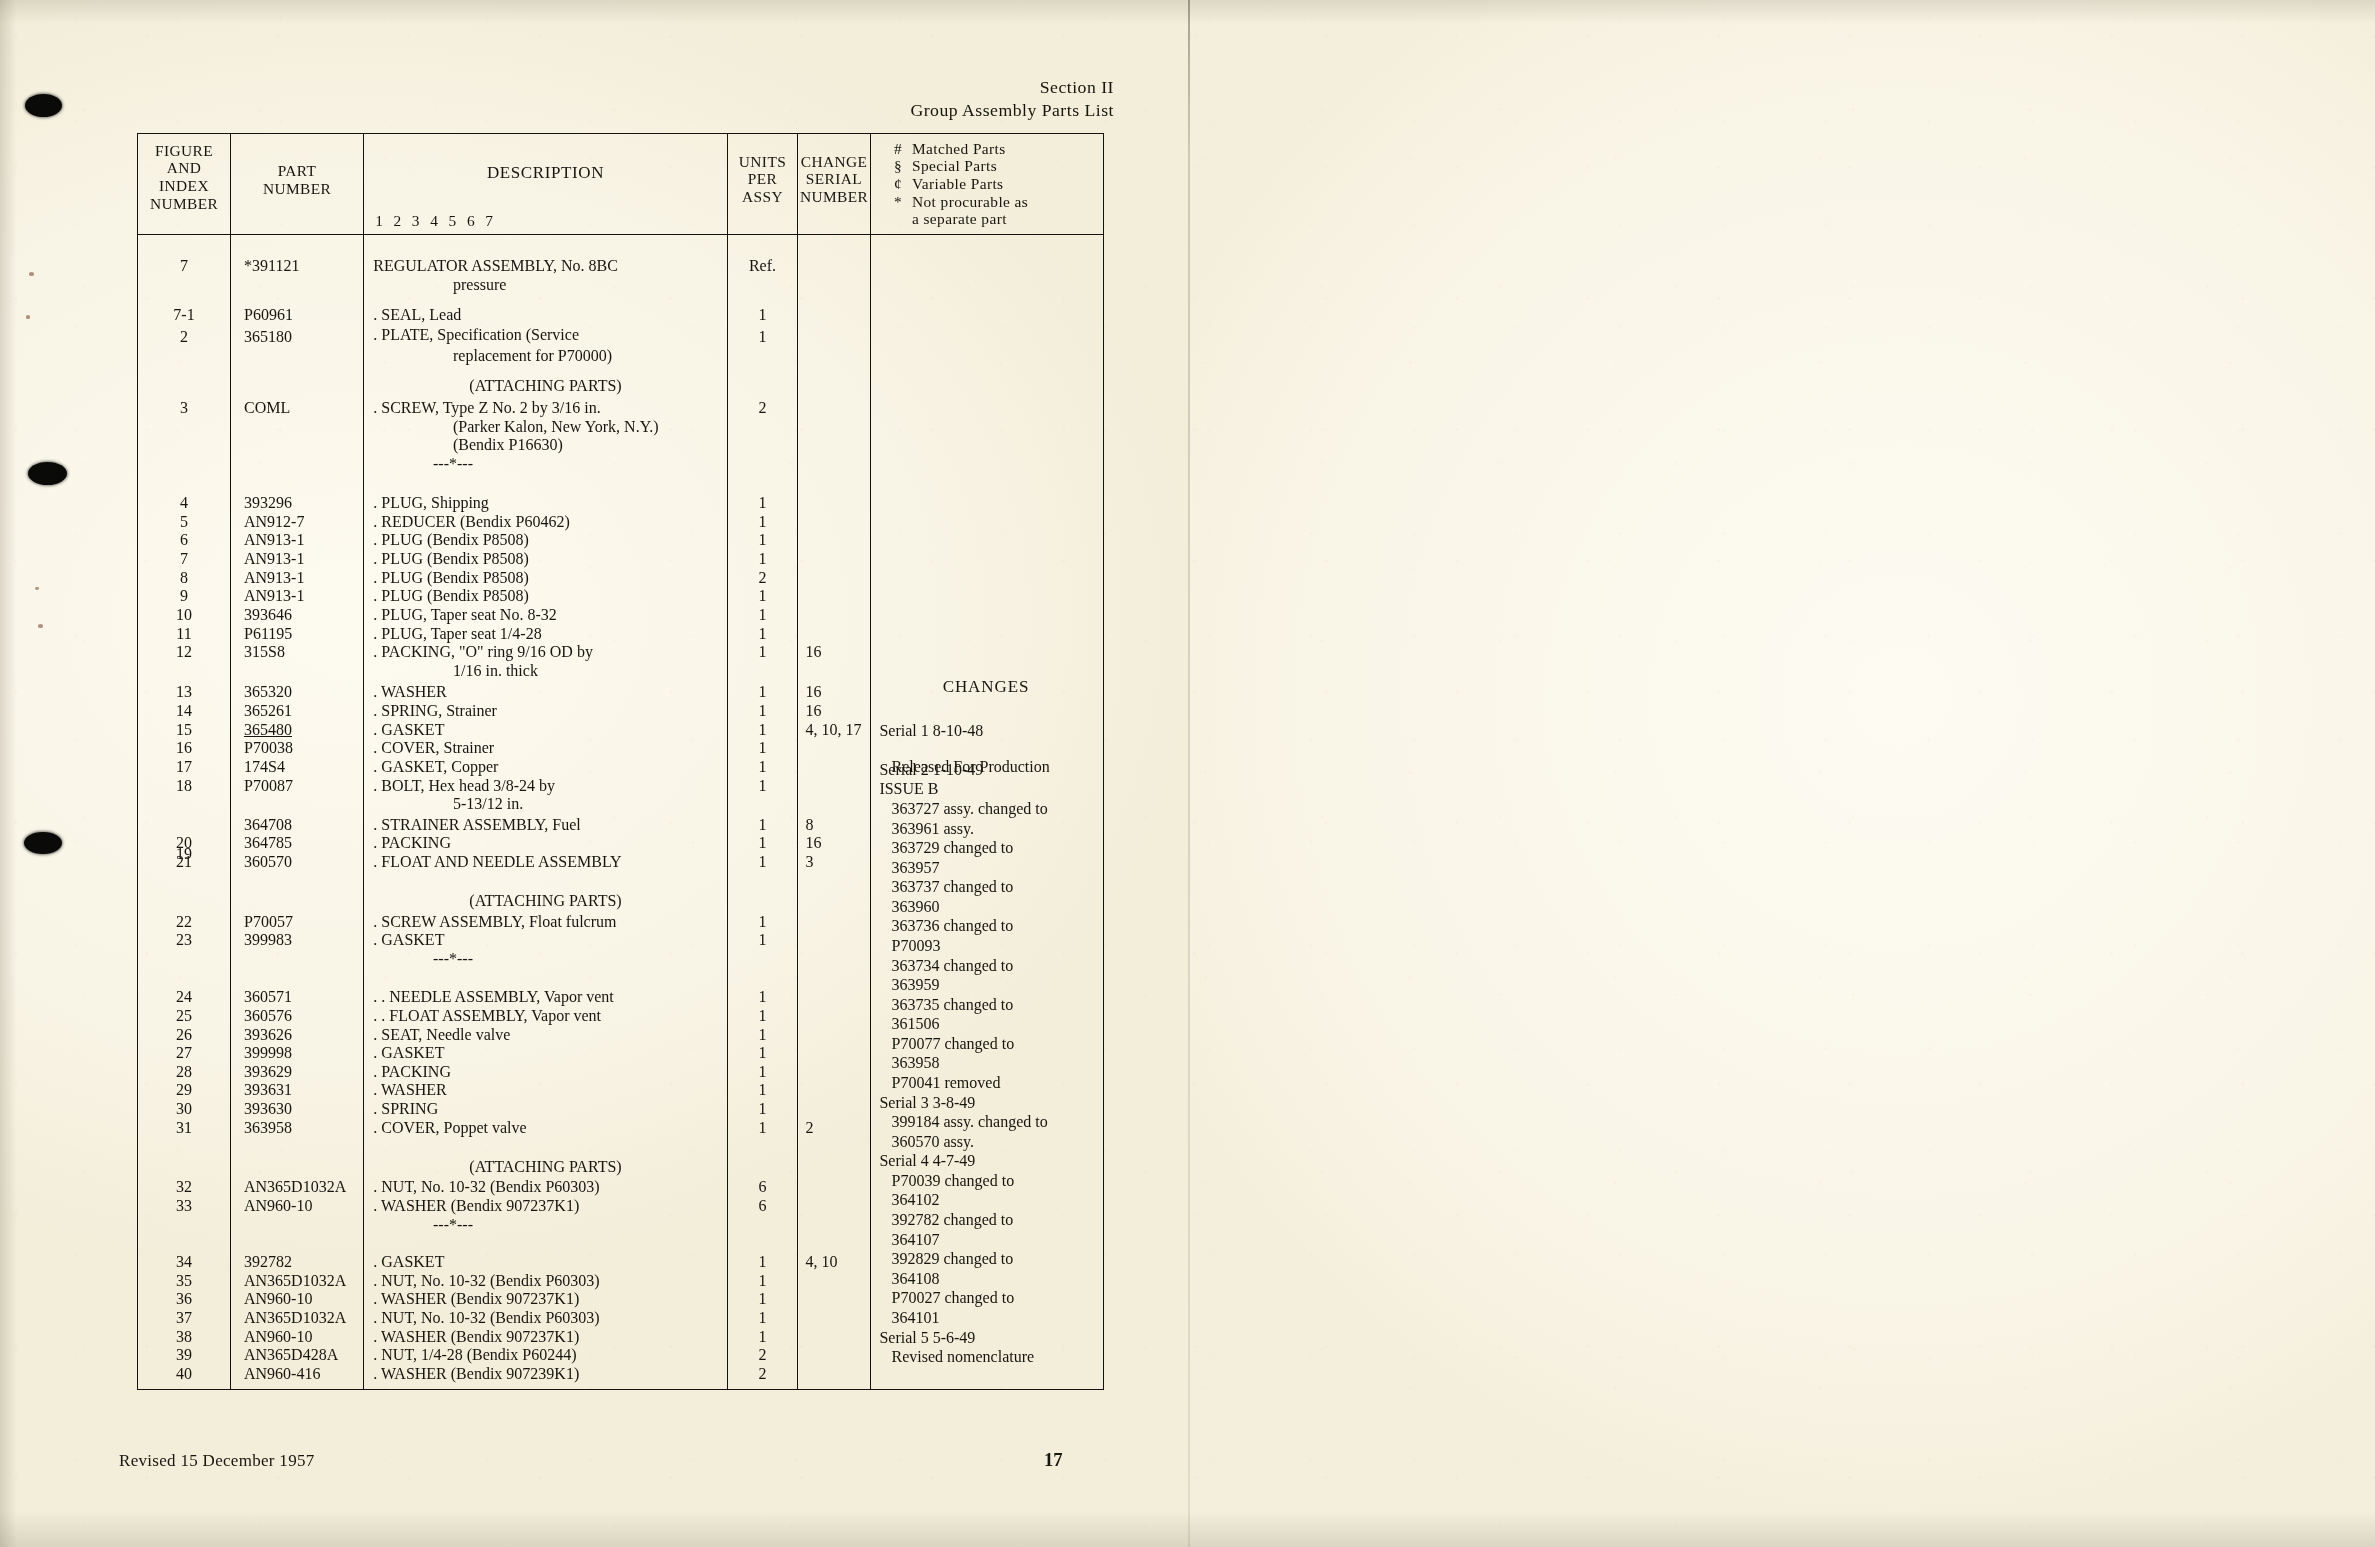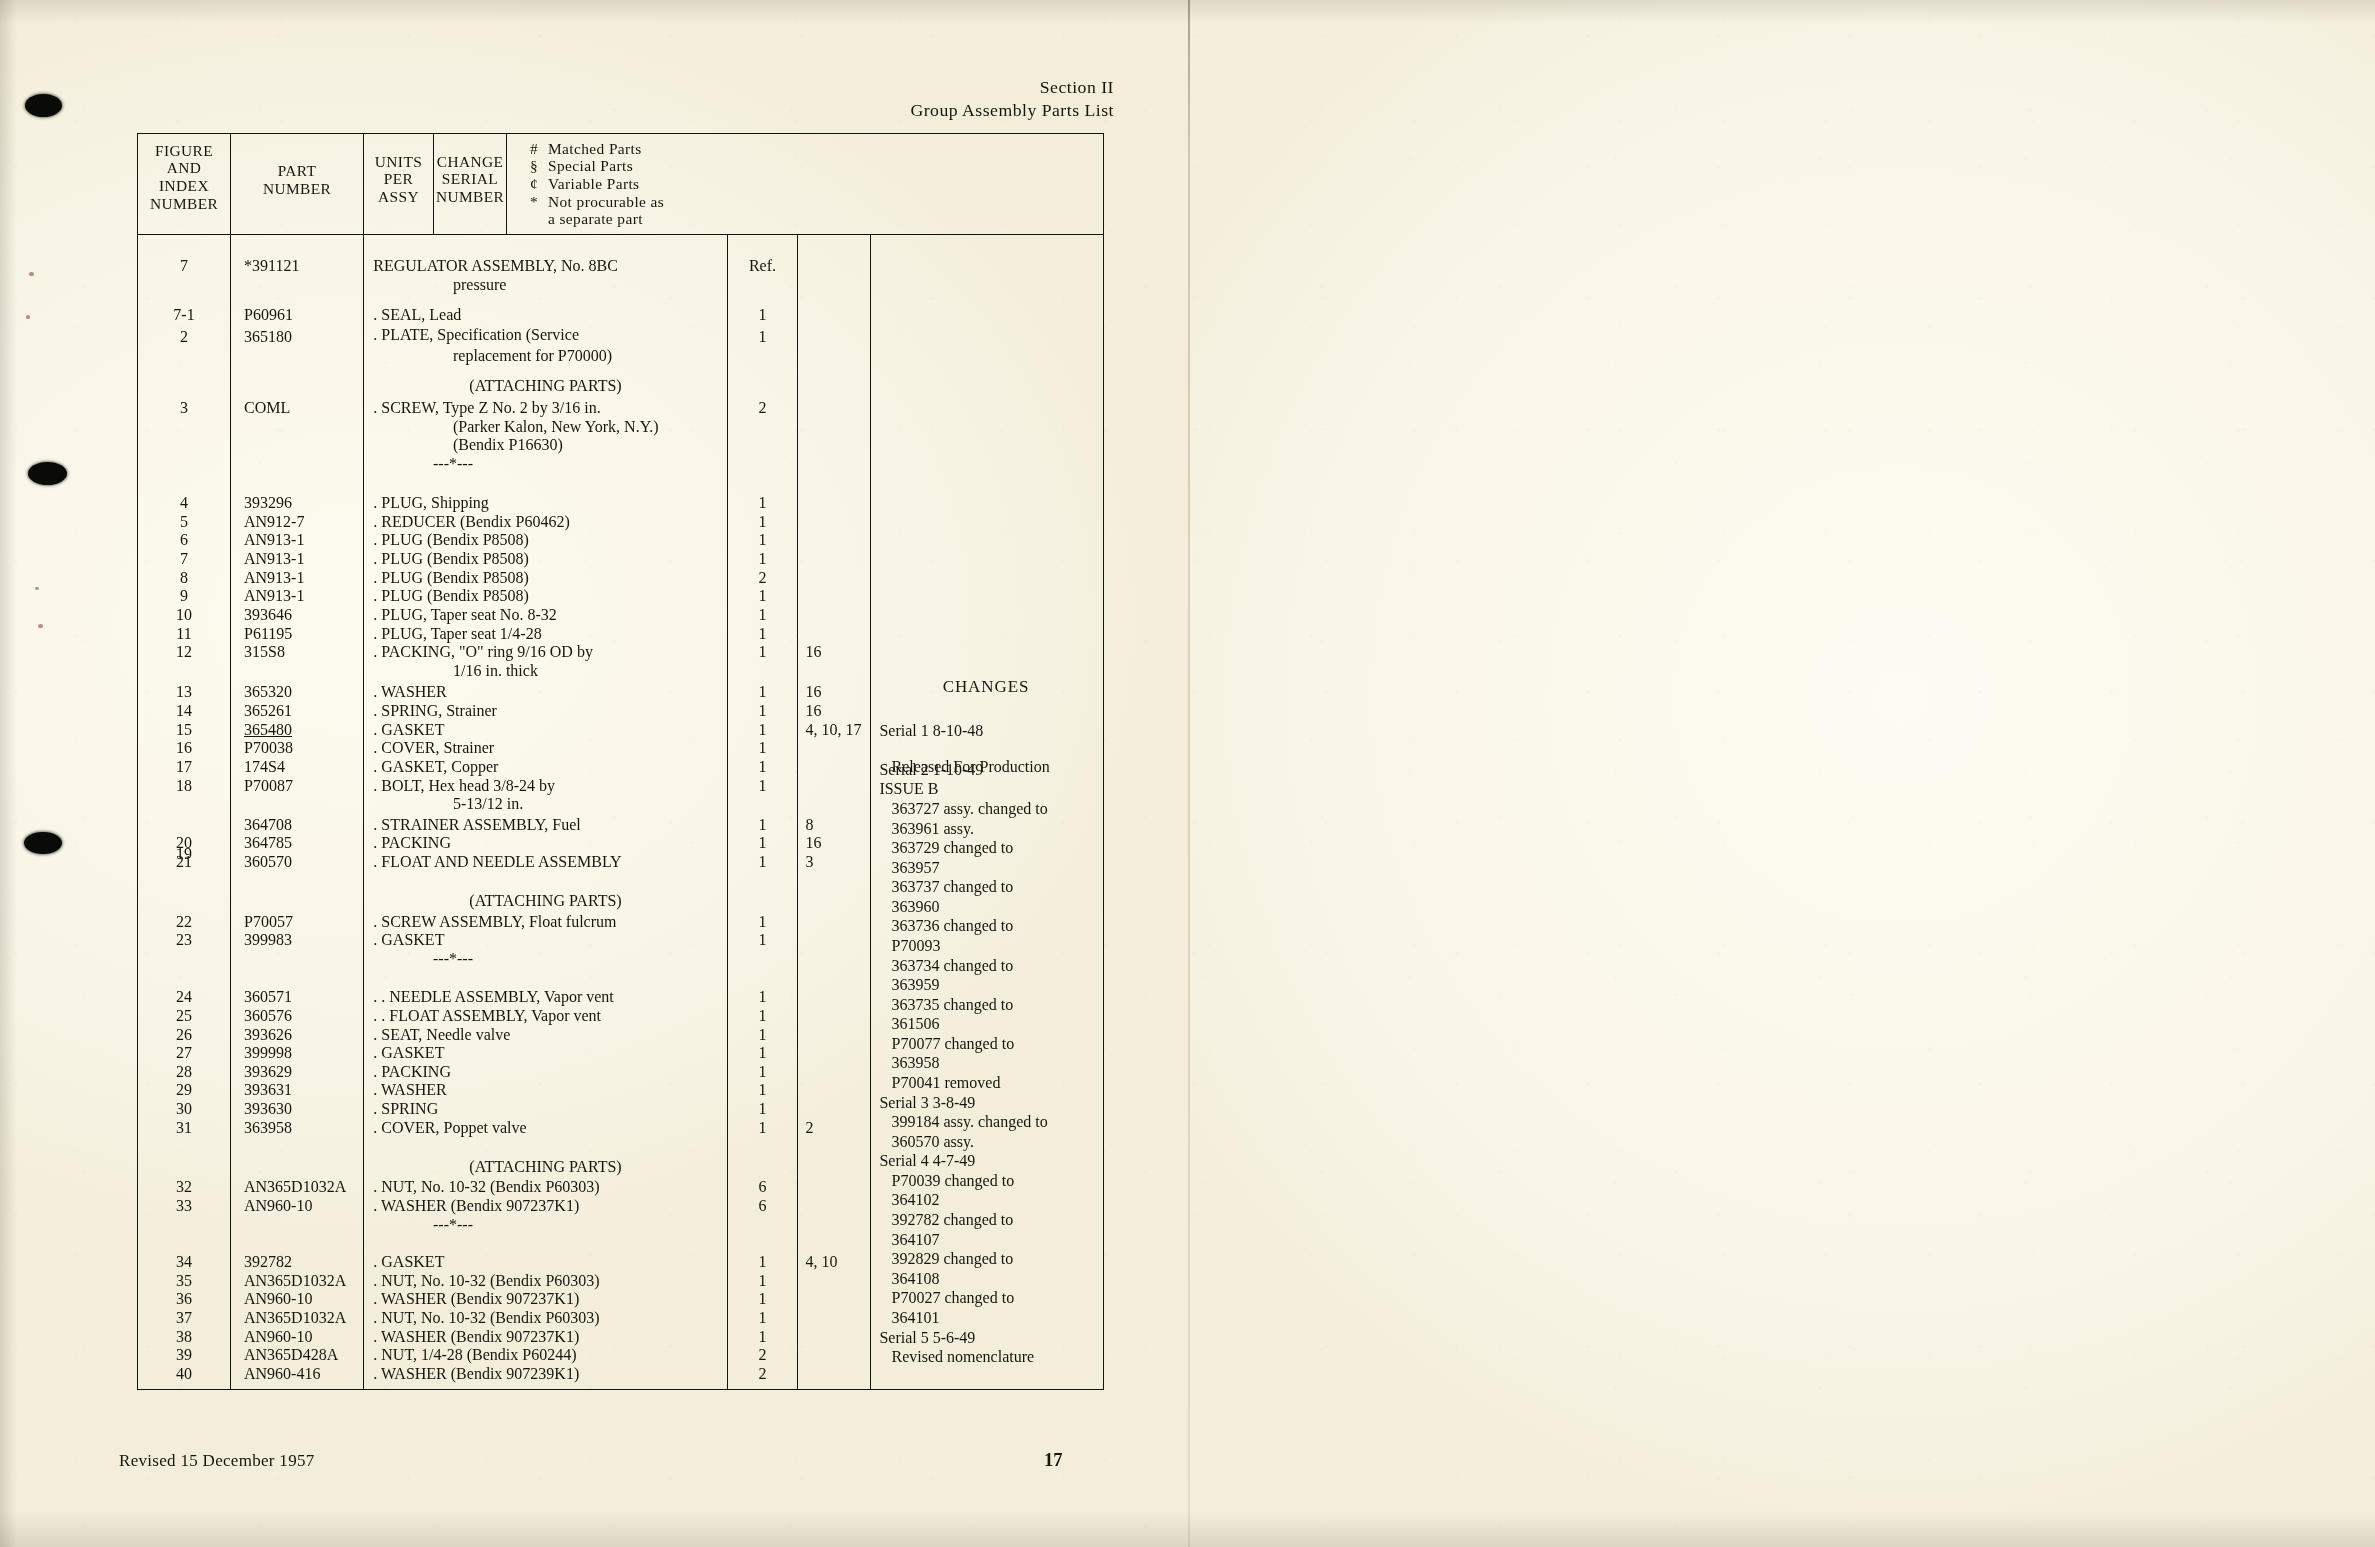--- a/index.html
+++ b/index.html
@@ -246,20 +246,24 @@
       <div>AND</div>
       <div>INDEX</div>
       <div>NUMBER</div>
     </div>
 
     <div class="col c-part">
       <div style="padding-top:20.5px">PART</div>
       <div>NUMBER</div>
     </div>
 
+    <div class="col c-desc">
+      <div class="desc-title">DESCRIPTION</div>
+      <div class="desc-indent">1 2 3 4 5 6 7</div>
+    </div>
 
     <div class="col c-units units-head">
       <div>UNITS</div>
       <div>PER</div>
       <div>ASSY</div>
     </div>
 
     <div class="col c-chg chg-head">
       <div>CHANGE</div>
       <div>SERIAL</div>

